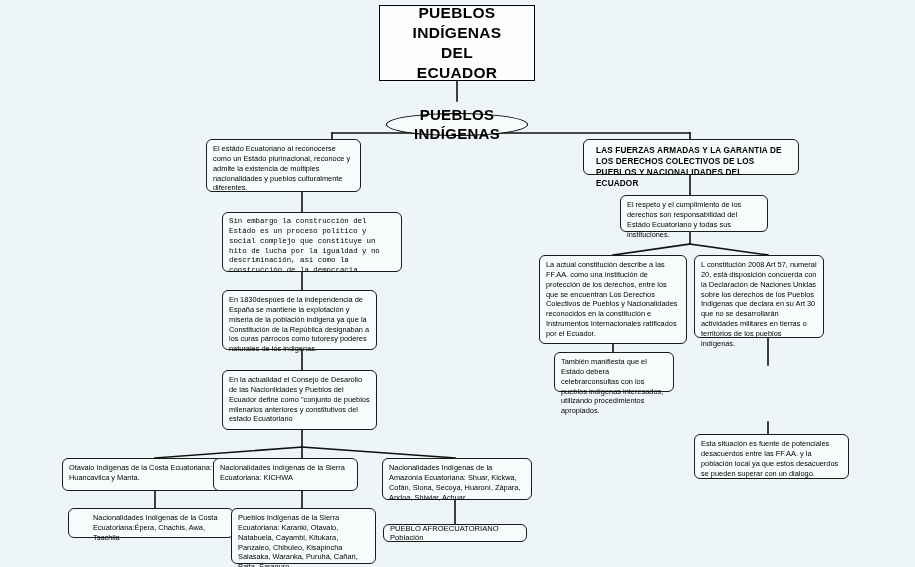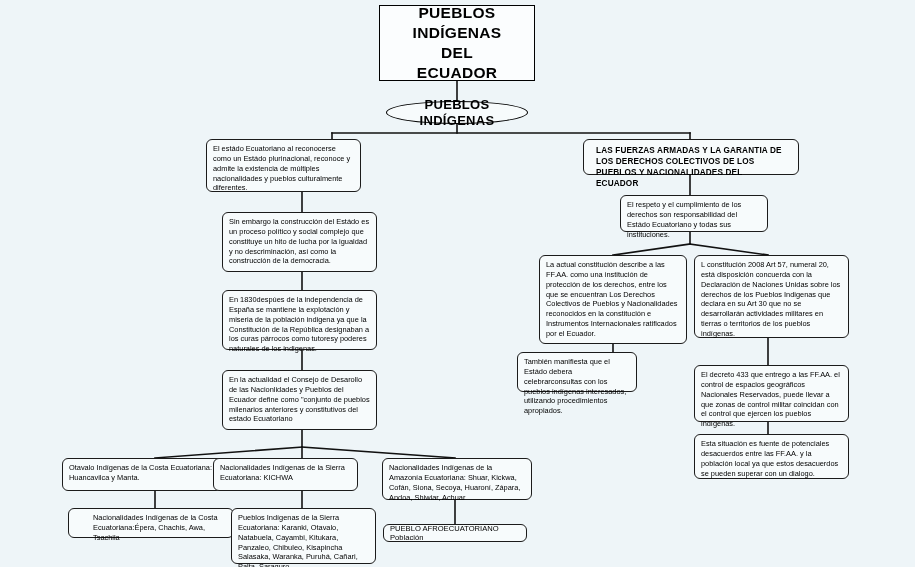--- a/index.html
+++ b/index.html
@@ -50,27 +50,28 @@
     line-height: 1.28;
     display: flex;
     align-items: center;
     justify-content: center;
     padding: 6px 24px;
   }
   .node.oval {
     border-radius: 50% / 50%;
     border: 1.6px solid #000;
     font-weight: bold;
-    font-size: 13px;
+    font-size: 15px;
     letter-spacing: 0.3px;
     text-align: center;
     display: flex;
     align-items: center;
     justify-content: center;
     padding: 2px 8px;
+    margin-top: 12px;
   }
   .node.heading {
     font-weight: bold;
     font-size: 8.2px;
     letter-spacing: 0.15px;
     line-height: 1.35;
     padding: 5px 12px;
   }
   .node.body {
     font-size: 7.4px;
@@ -121,21 +122,21 @@
       <line x1="768" y1="422" x2="768" y2="434"></line>
     </g>
   </svg>
 
   <div class="node title" style="left:379px; top:5px; width:156px; height:76px;">PUEBLOS INDÍGENAS DEL ECUADOR</div>
 
   <div class="node oval" style="left:386px; top:101px; width:142px; height:23px;">PUEBLOS INDÍGENAS</div>
 
   <div class="node body" style="left:206px; top:139px; width:155px; height:53px;">El estádo Ecuatoriano al reconocerse como un Estádo plurinacional, reconoce y admite la existencia de múltiples nacionalidades y pueblos culturalmente diferentes.</div>
 
-  <div class="node body" style="left:222px; top:212px; width:155px; height:60px;">Sin embargo la construcción del Estádo es un proceso político y social complejo que constituye un hito de lucha por la igualdad y no descriminación, así como la construcción de la democracia.</div>
+  <div class="node body" style="left:222px; top:212px; width:180px; height:60px;font-family:Liberation Mono, monospace;">Sin embargo la construcción del Estádo es un proceso político y social complejo que constituye un hito de lucha por la igualdad y no descriminación, así como la construcción de la democracia.</div>
 
   <div class="node body" style="left:222px; top:290px; width:155px; height:60px;">En 1830despúes de la independencia de España se mantiene la explotación y miseria de la población indigena ya que la Constitución de la República designaban a los curas párrocos como tutoresy poderes naturales de los indigenas.</div>
 
   <div class="node body" style="left:222px; top:370px; width:155px; height:60px;">En la actualidad el Consejo de Desarollo de las Nacionlidades y Pueblos del Ecuador define como "conjunto de pueblos milenarios anteriores y constitutivos del estado Ecuatoriano</div>
 
   <div class="node body" style="left:62px; top:458px; width:172px; height:33px;">Otavalo Indígenas de la Costa Ecuatoriana: Huancavilca y Manta.</div>
 
   <div class="node body" style="left:213px; top:458px; width:145px; height:33px;">Nacionalidades Indígenas de la Sierra Ecuatoriana: KICHWA</div>
 
   <div class="node body" style="left:382px; top:458px; width:150px; height:42px;">Nacionalidades Indígenas de la Amazonía Ecuatoriana: Shuar, Kickwa, Cofán, Siona, Secoya, Huaroní, Zápara, Andoa, Shiwiar, Achuar</div>
@@ -145,21 +146,20 @@
   <div class="node body" style="left:231px; top:508px; width:145px; height:56px;">Pueblos Indígenas de la Sierra Ecuatoriana: Karanki, Otavalo, Natabuela, Cayambi, Kitukara, Panzaleo, Chibuleo, Kisapincha Salasaka, Waranka, Puruhá, Cañari, Palta, Saraguro.</div>
 
   <div class="node single" style="left:383px; top:524px; width:144px; height:17px;">PUEBLO AFROECUATORIANO Población</div>
 
   <div class="node heading" style="left:583px; top:139px; width:216px; height:36px;">LAS FUERZAS ARMADAS Y LA GARANTIA DE LOS DERECHOS COLECTIVOS DE LOS PUEBLOS Y NACIONALIDADES DEL ECUADOR</div>
 
   <div class="node body" style="left:620px; top:195px; width:148px; height:37px;">El respeto y el cumplimiento de los derechos son responsabilidad del Estádo Ecuatoriano y todas sus instituciones.</div>
 
   <div class="node body" style="left:539px; top:255px; width:148px; height:89px;">La actual constitución describe a las FF.AA. como una institución de protección de los derechos, entre los que se encuentran Los Derechos Colectivos de Pueblos y Nacionalidades reconocidos en la constitución e Instrumentos Internacionales ratificados por el Ecuador.</div>
 
-  <div class="node body" style="left:517px; top:352px; width:120px; height:40px;">También manifiesta que el Estádo debera celebrarconsultas con los pueblos indígenas interesados, utilizando procedimientos apropiados.</div>
+  <div class="node body" style="left:554px; top:352px; width:120px; height:40px;">También manifiesta que el Estádo debera celebrarconsultas con los pueblos indígenas interesados, utilizando procedimientos apropiados.</div>
 
-  <div class="node body" style="left:694px; top:255px; width:155px; height:83px;">L constitución 2008 Art 57, numeral 20, está disposición concuerda con la Declaración de Naciones Unidas sobre los derechos de los Pueblos Indigenas que declara en su Art 30 que no se desarrollarán actividades militares en tierras o territorios de los pueblos indígenas.</div>
+  <div class="node body" style="left:694px; top:255px; width:130px; height:83px;">L constitución 2008 Art 57, numeral 20, está disposición concuerda con la Declaración de Naciones Unidas sobre los derechos de los Pueblos Indigenas que declara en su Art 30 que no se desarrollarán actividades militares en tierras o territorios de los pueblos indígenas.</div>
 
-  <div class="node body" style="left:694px; top:365px; width:155px; height:57px;">El decreto 433 que entrego a las FF.AA. el control de espacios geográficos Nacionales Reservados, puede llevar a que zonas de control militar coincidan con el control que ejercen los pueblos indígenas.</div>
 
   <div class="node body" style="left:694px; top:434px; width:155px; height:45px;">Esta situación es fuente de potenciales desacuerdos entre las FF.AA. y la población local ya que estos desacuerdos se pueden superar con un dialogo.</div>
 
 </div>
 
 </body></html>

